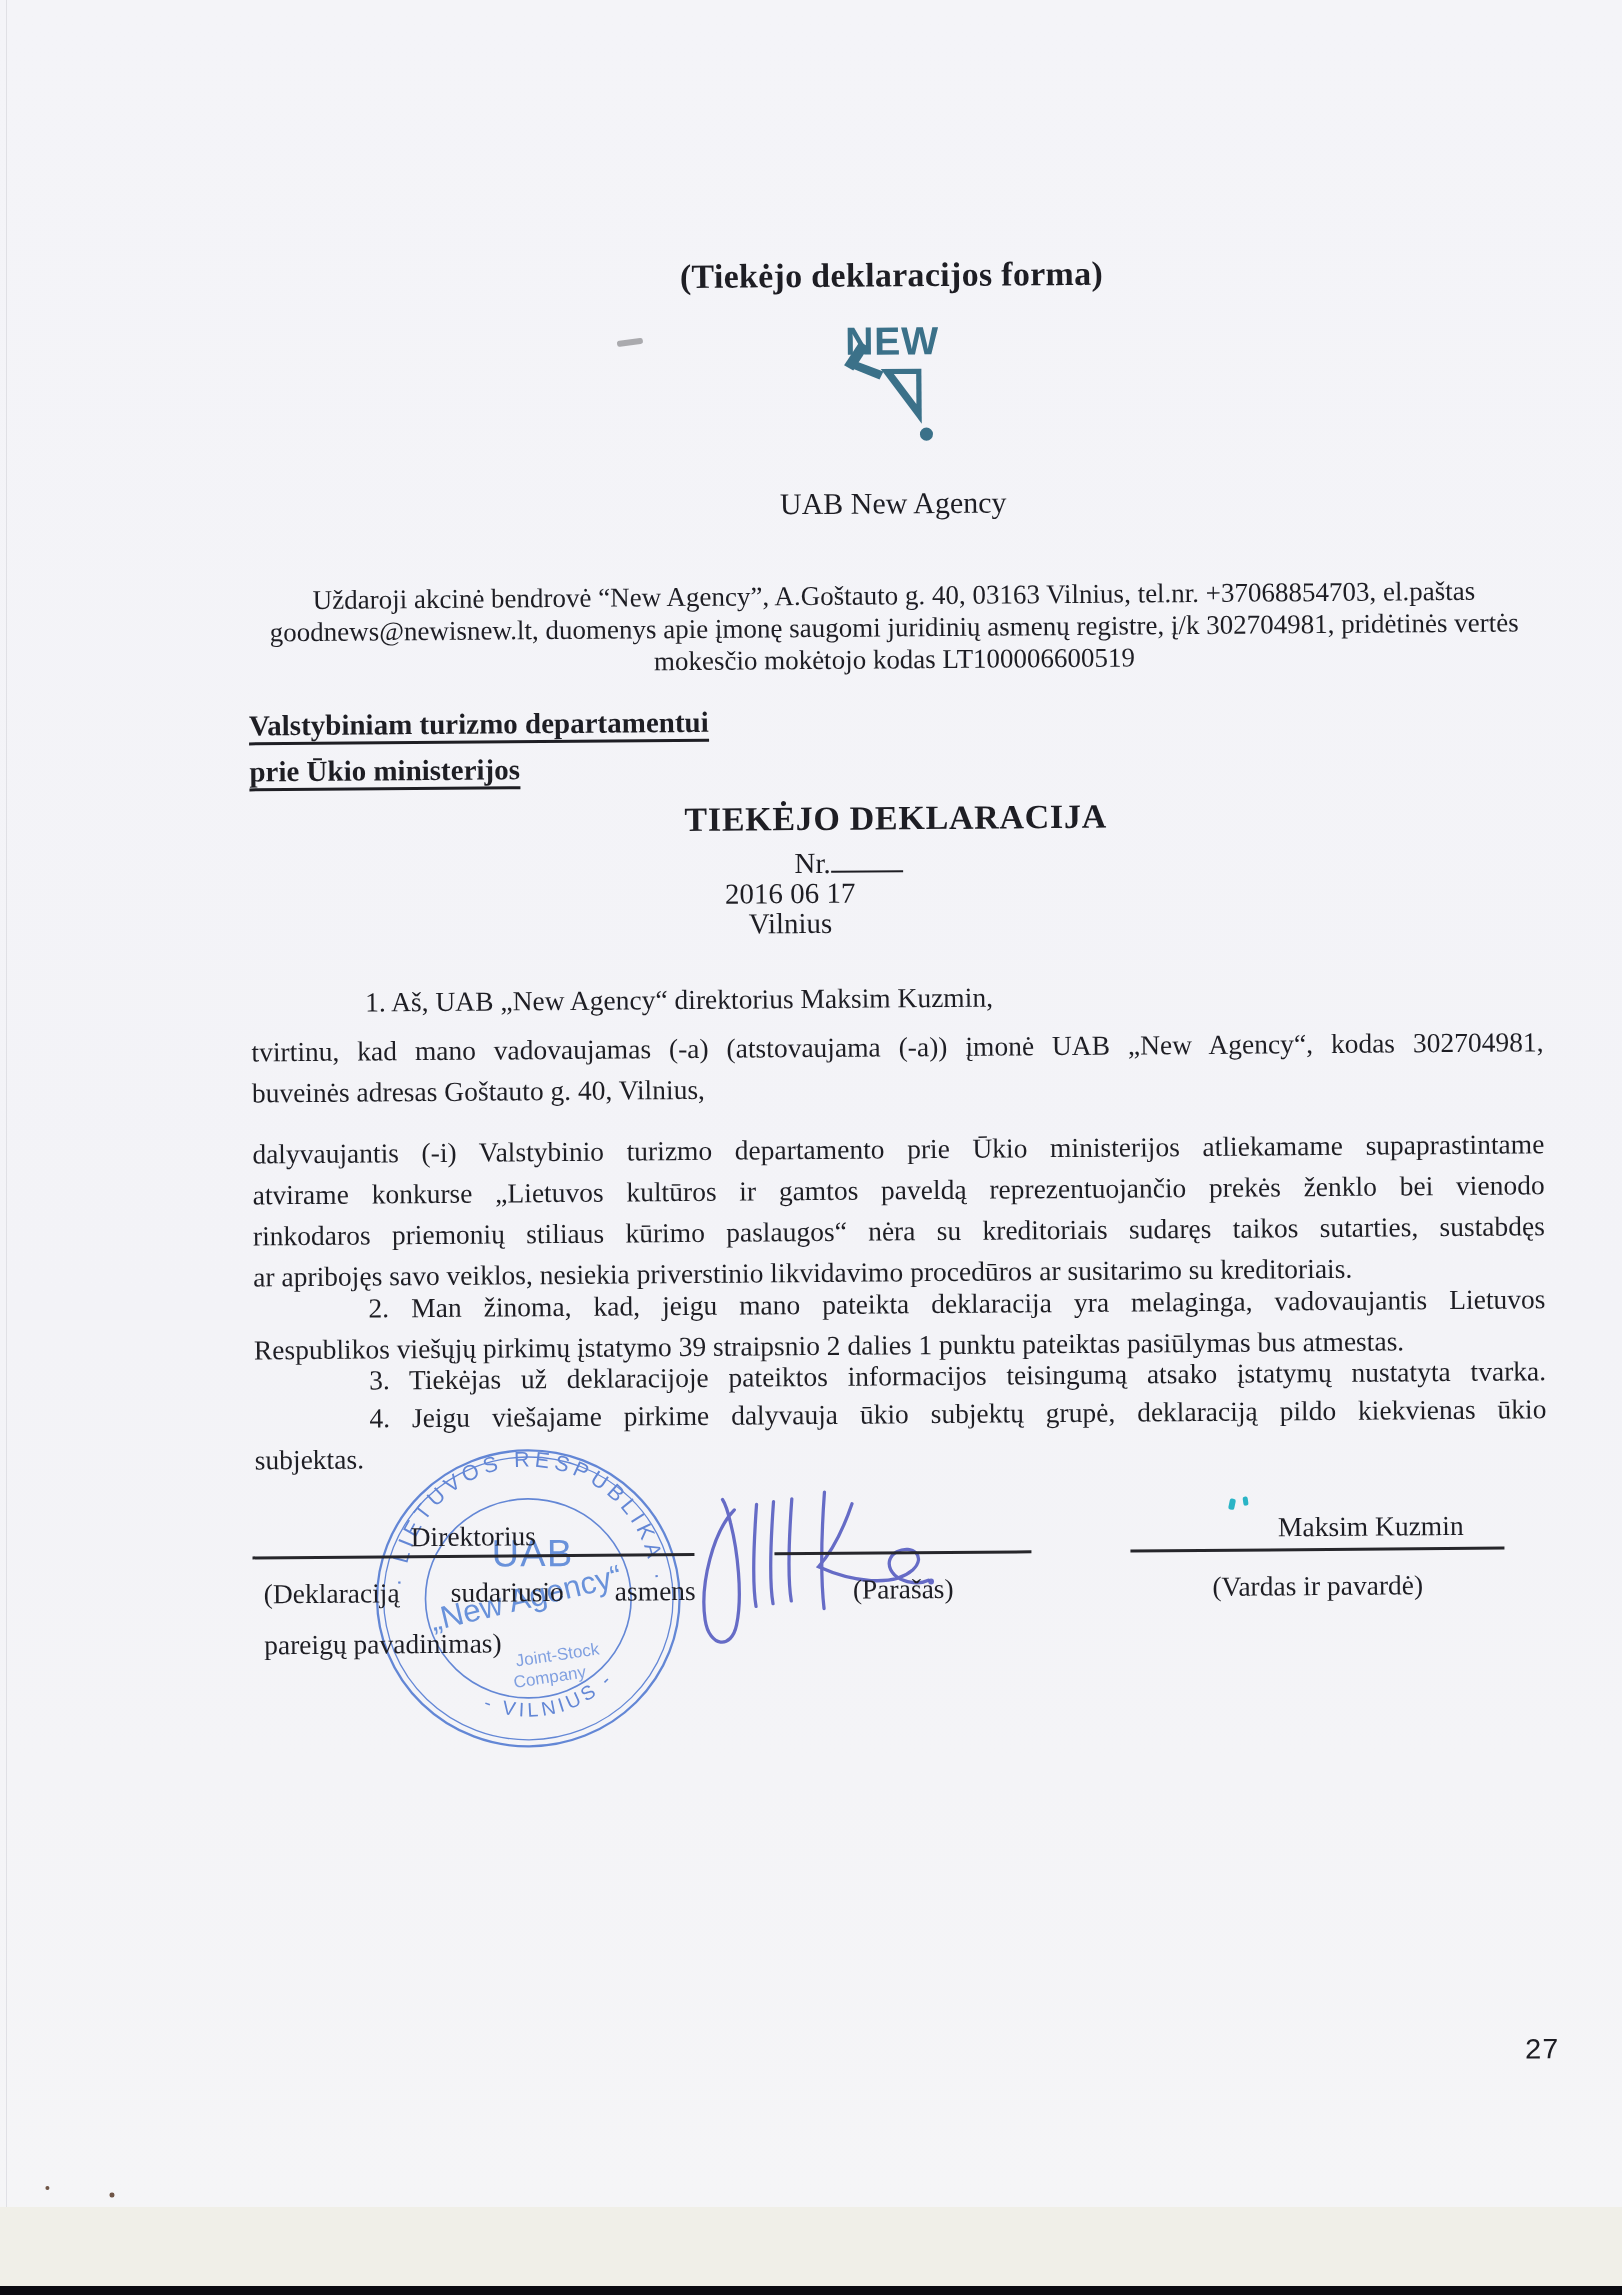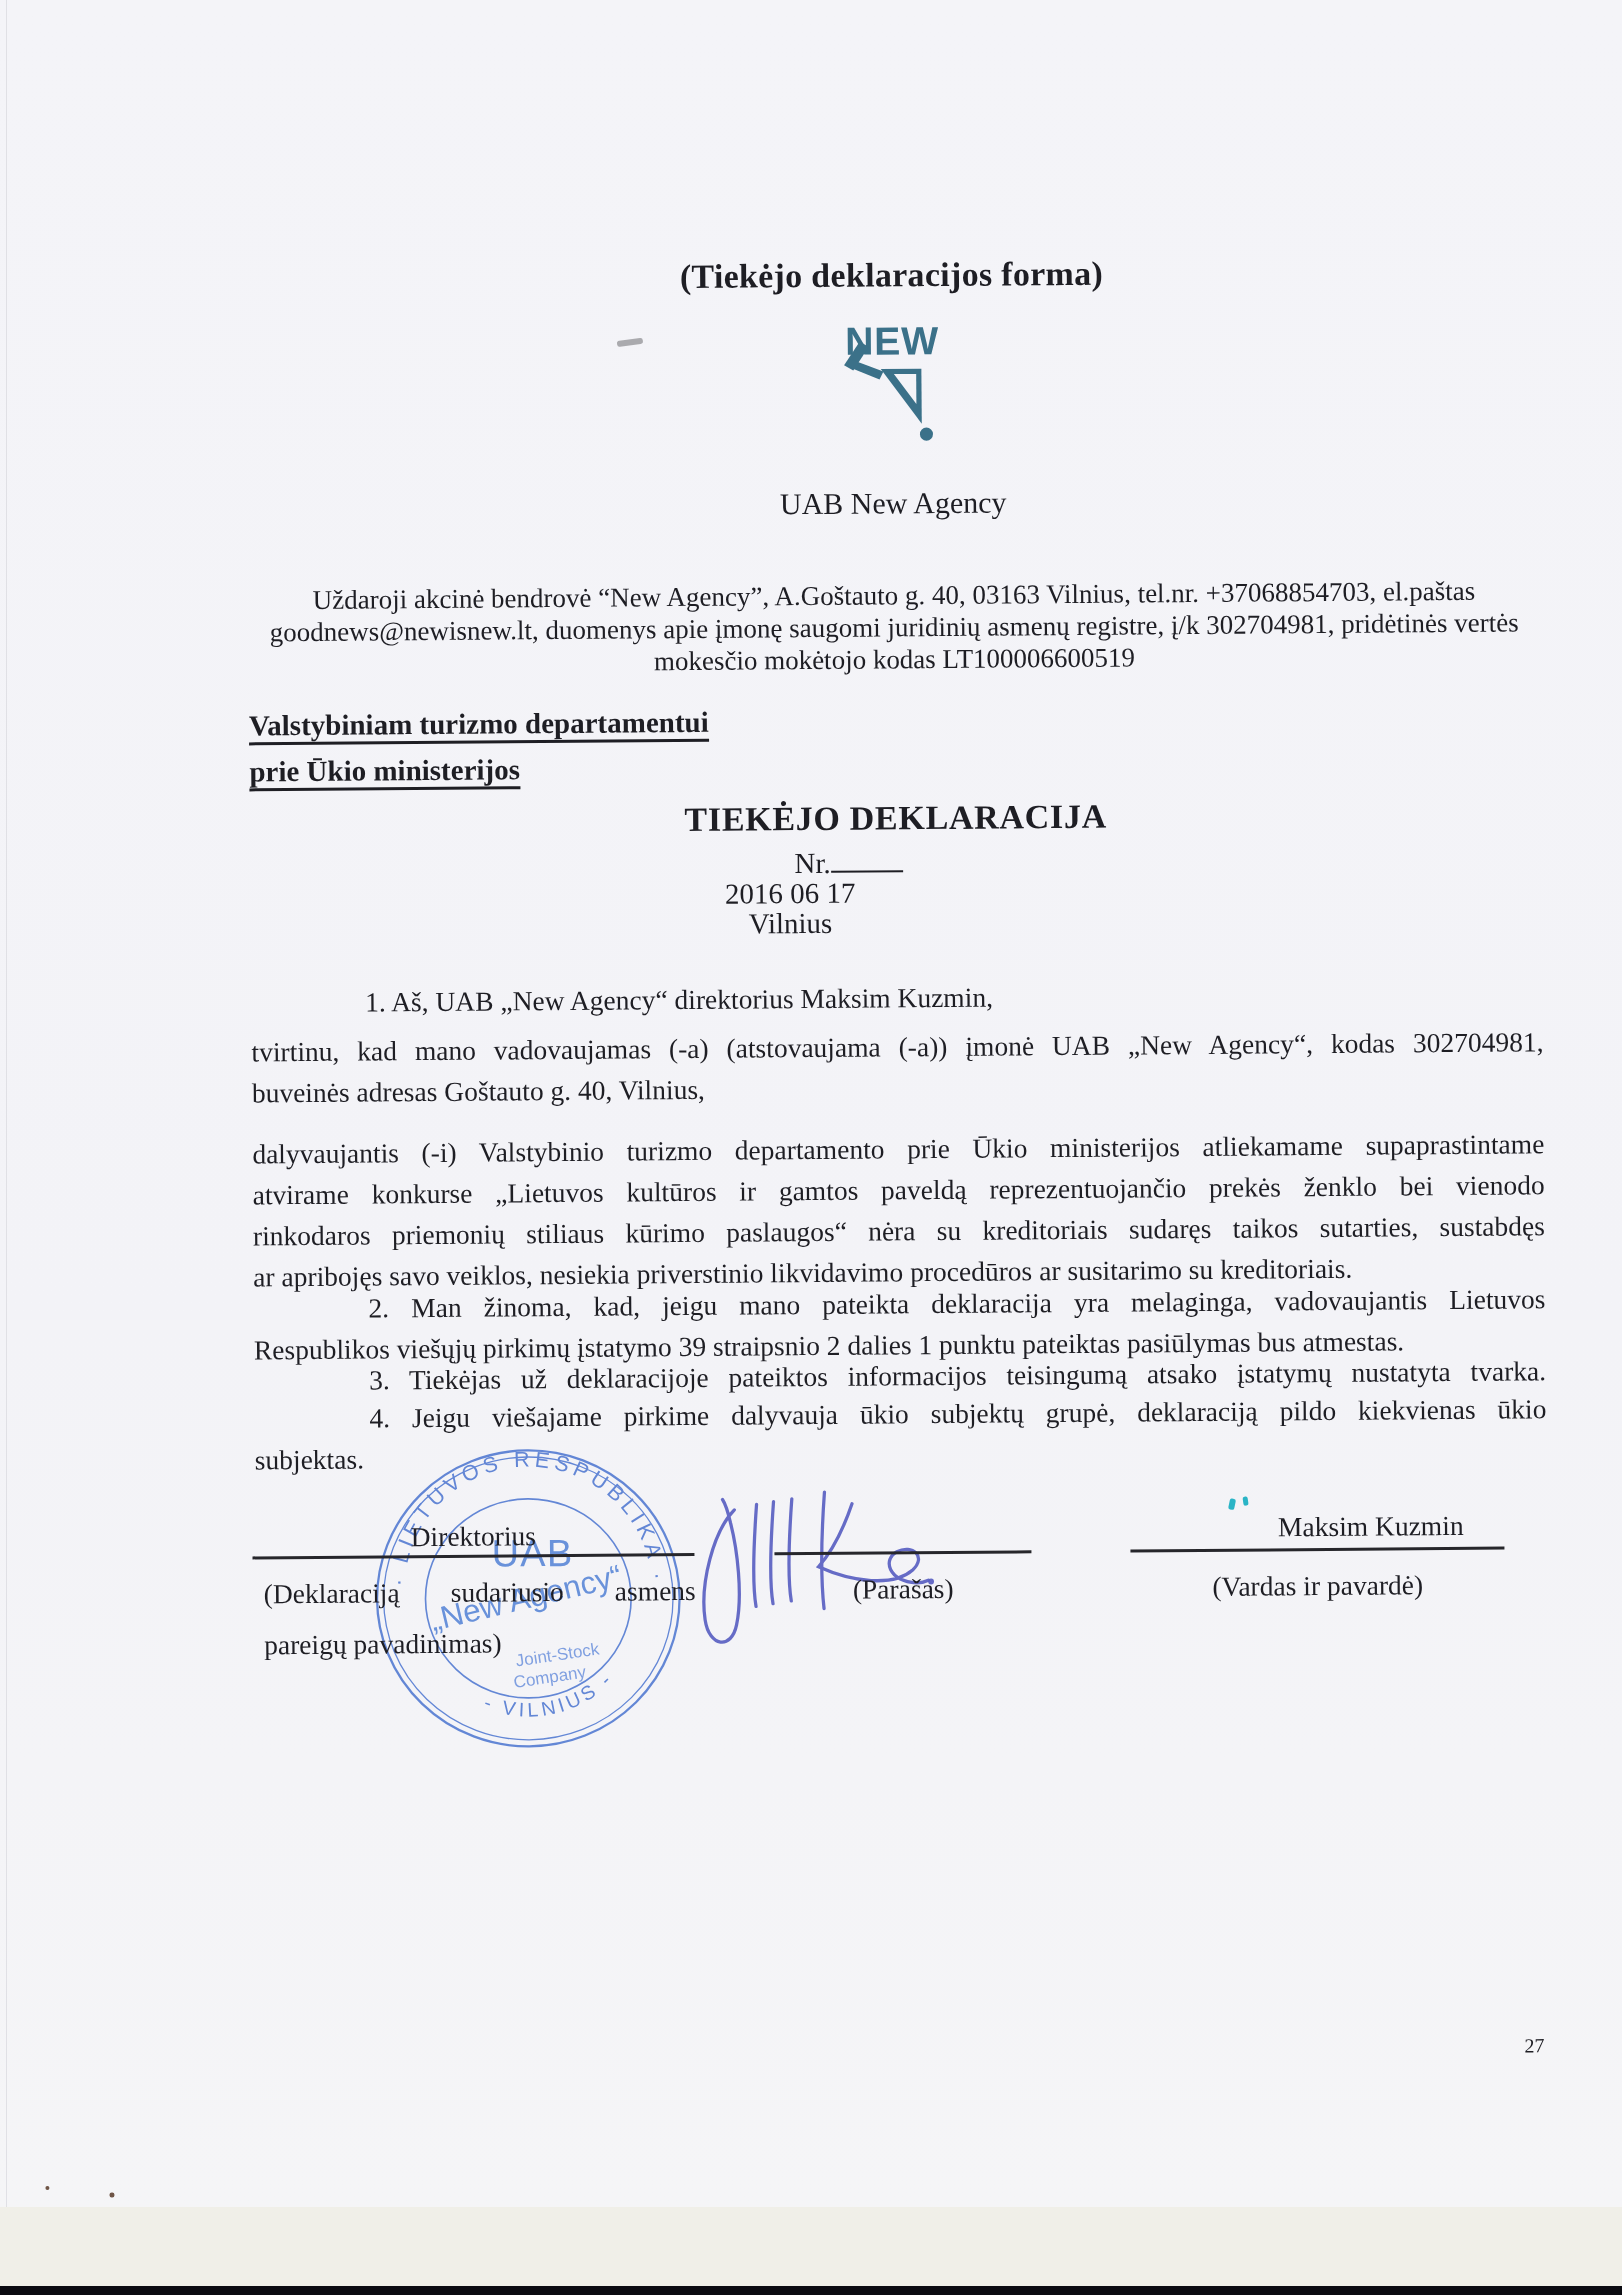--- a/index.html
+++ b/index.html
@@ -32,21 +32,21 @@
   .form-label{font-size:34px;font-weight:bold;letter-spacing:0.3px;}
   .company-name{font-size:30px;}
   .addr{font-size:27px;line-height:32px;}
   .addressee{font-size:29px;font-weight:bold;line-height:46px;}
   .addressee span{border-bottom:3.3px solid #1e1e24;padding-bottom:1.3px;}
   .doc-title{font-size:34px;font-weight:bold;letter-spacing:0.7px;}
   .meta{font-size:29px;}
   .nr-blank{display:inline-block;width:72px;border-bottom:2.6px solid #1e1e24;height:26px;vertical-align:baseline;}
   .sig-line{height:3.3px;background:#26262b;}
   .sig-cap{font-size:27.5px;}
-  .page-num{font-size:20px;}
+  .page-num{font-size:29px;font-family:Liberation Mono, monospace;}
   .speck{position:absolute;border-radius:50%;}
   svg text{font-family:"Liberation Sans","DejaVu Sans",sans-serif;}
 </style>
 </head>
 <body>
 
 <div id="scan">
   <div id="paper"></div>
   <div id="paper-edge-line"></div>
   <div id="bottom-mat"></div>

